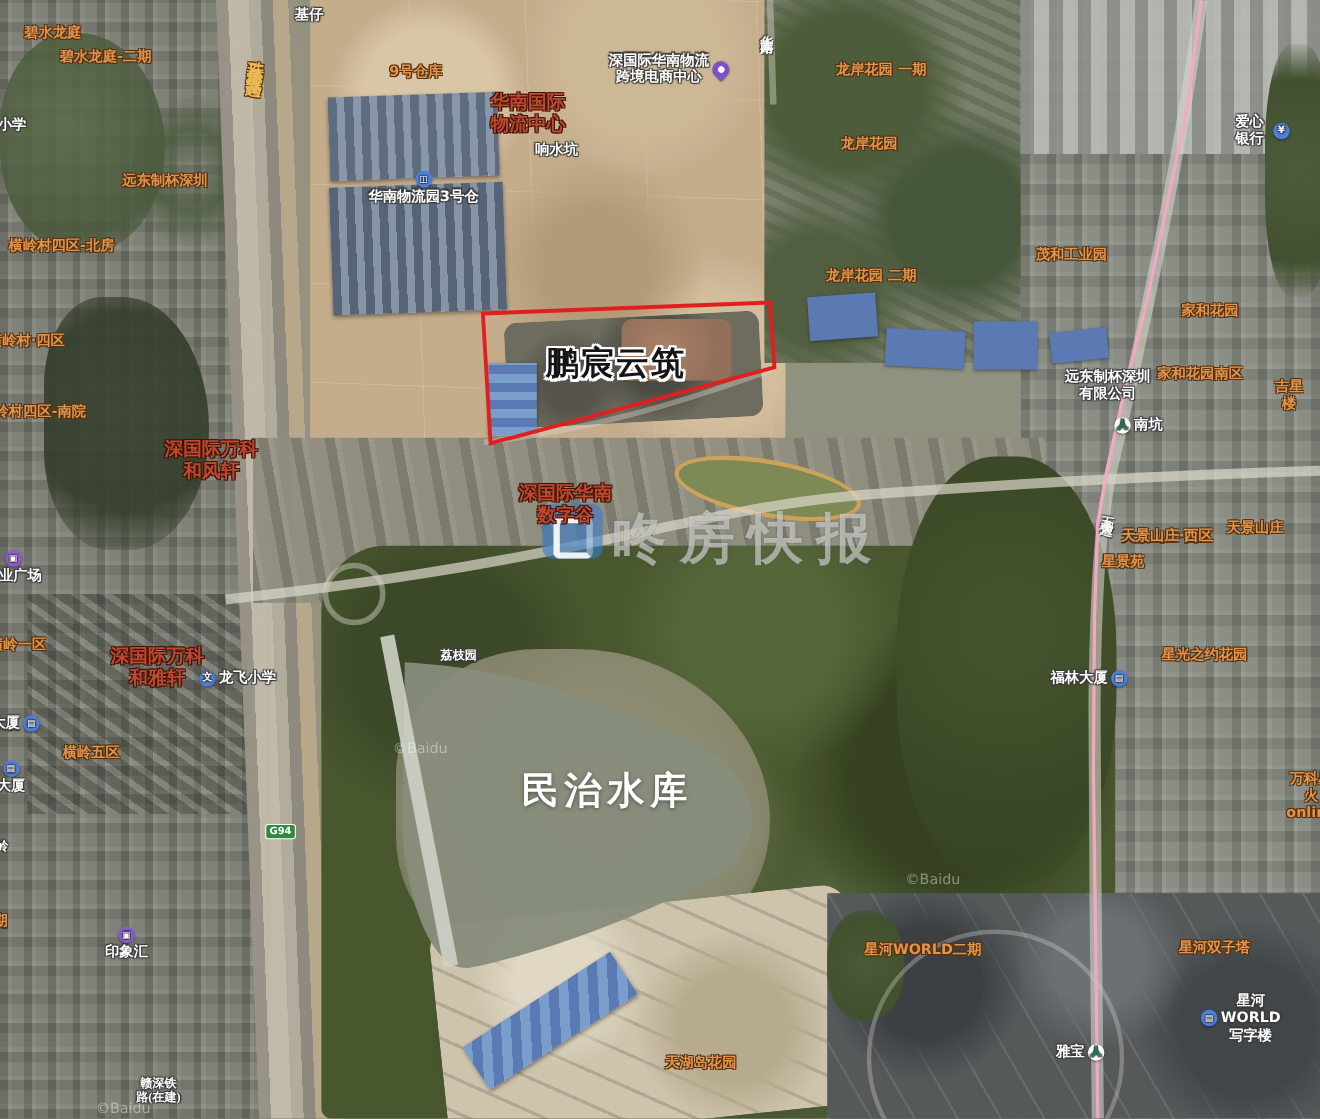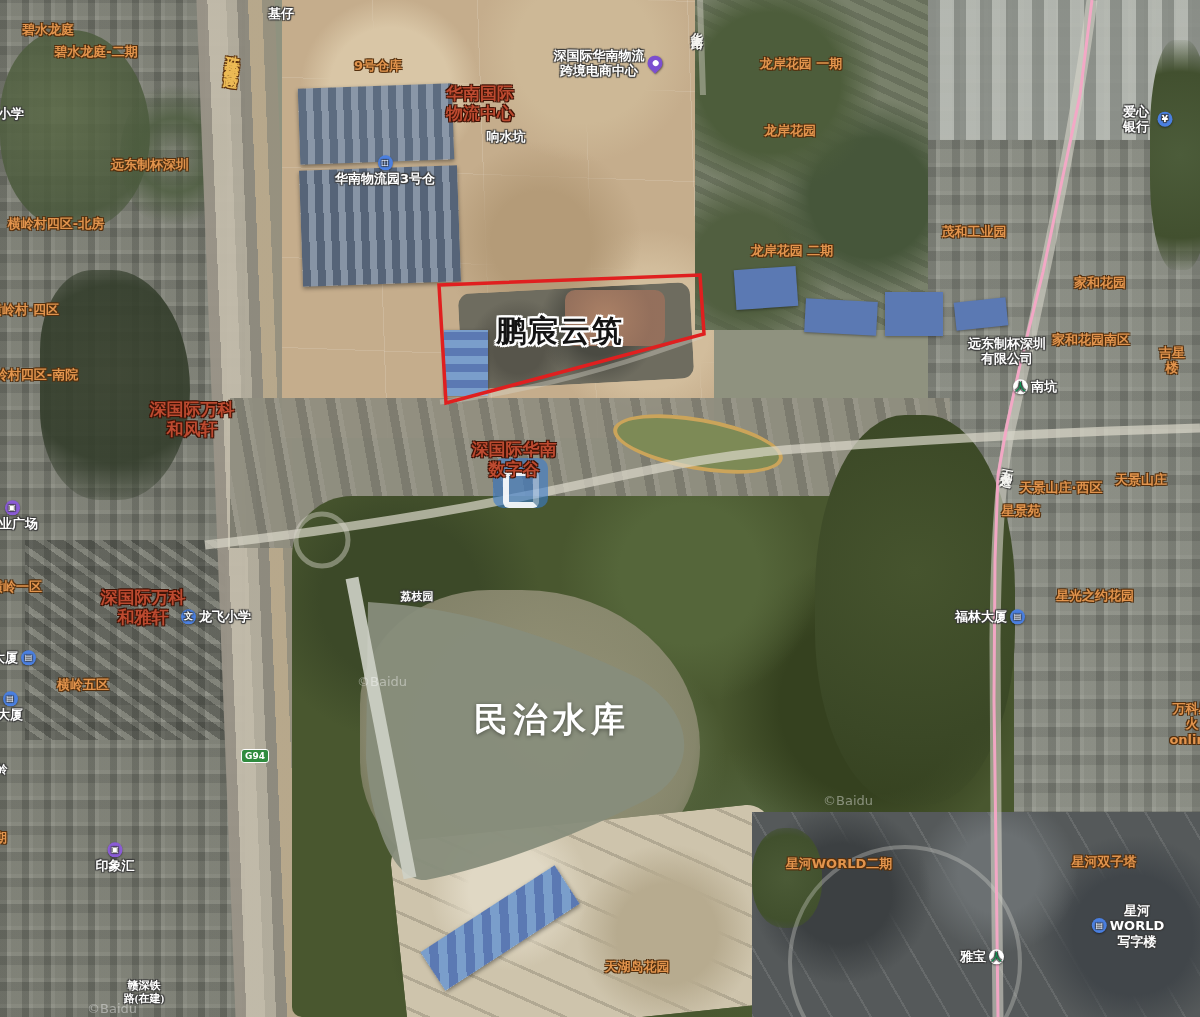--- a/index.html
+++ b/index.html
@@ -170,20 +170,21 @@
     <path d="M440,402 C530,392 615,368 702,336" fill="none" stroke="#d8d5c9" stroke-width="5" opacity="0.4"></path>
     <path d="M1092,0 C1075,130 1040,300 1012,420 C1000,470 996,540 995,640 L996,820 L998,1017" fill="none" stroke="#d6d3c8" stroke-width="11" opacity="0.6"></path>
     <path d="M700,0 L703,95" fill="none" stroke="#d6d3c8" stroke-width="6" opacity="0.45"></path>
     <circle cx="322" cy="540" r="26" fill="none" stroke="#d8d5c9" stroke-width="5" opacity="0.45"></circle>
     <circle cx="905" cy="962" r="115" fill="none" stroke="#d0d0cc" stroke-width="4" opacity="0.35"></circle>
   <polyline points="1092,0 1080,95 1060,190 1043,272 1020,365 1007,425 998,475 995,560 994,700 996,850 998,1017" fill="none" stroke="#f5a6c6" stroke-width="3" opacity="0.95"></polyline>
       <polygon points="439,285 700,275 704,334 446,403" fill="none" stroke="#e01f1f" stroke-width="3.5"></polygon>
     </svg>
 
   <div class="wm-logo"></div>
+  <div class="wm-text">咚房快报</div>
 
   <div id="labels">
       <div class="label st-orange" style="left: 96px; top: 9px; margin-top: 43px;"><span class="txt">碧水龙庭-二期</span></div>
       <div class="label st-orange" style="left: 48px; top: 30px;"><span class="txt">碧水龙庭</span></div>
       <div class="label st-orange" style="left: 150px; top: 165px;"><span class="txt">远东制杯深圳</span></div>
       <div class="label st-orange" style="left: 56px; top: 224px;"><span class="txt">横岭村四区-北房</span></div>
       <div class="label st-orange" style="left: 378px; top: 66px;"><span class="txt">9号仓库</span></div>
       <div class="label st-orange" style="left: 801px; top: 64px;"><span class="txt">龙岸花园 一期</span></div>
       <div class="label st-orange" style="left: 790px; top: 131px;"><span class="txt">龙岸花园</span></div>
       <div class="label st-orange" style="left: 792px; top: 251px;"><span class="txt">龙岸花园 二期</span></div>

